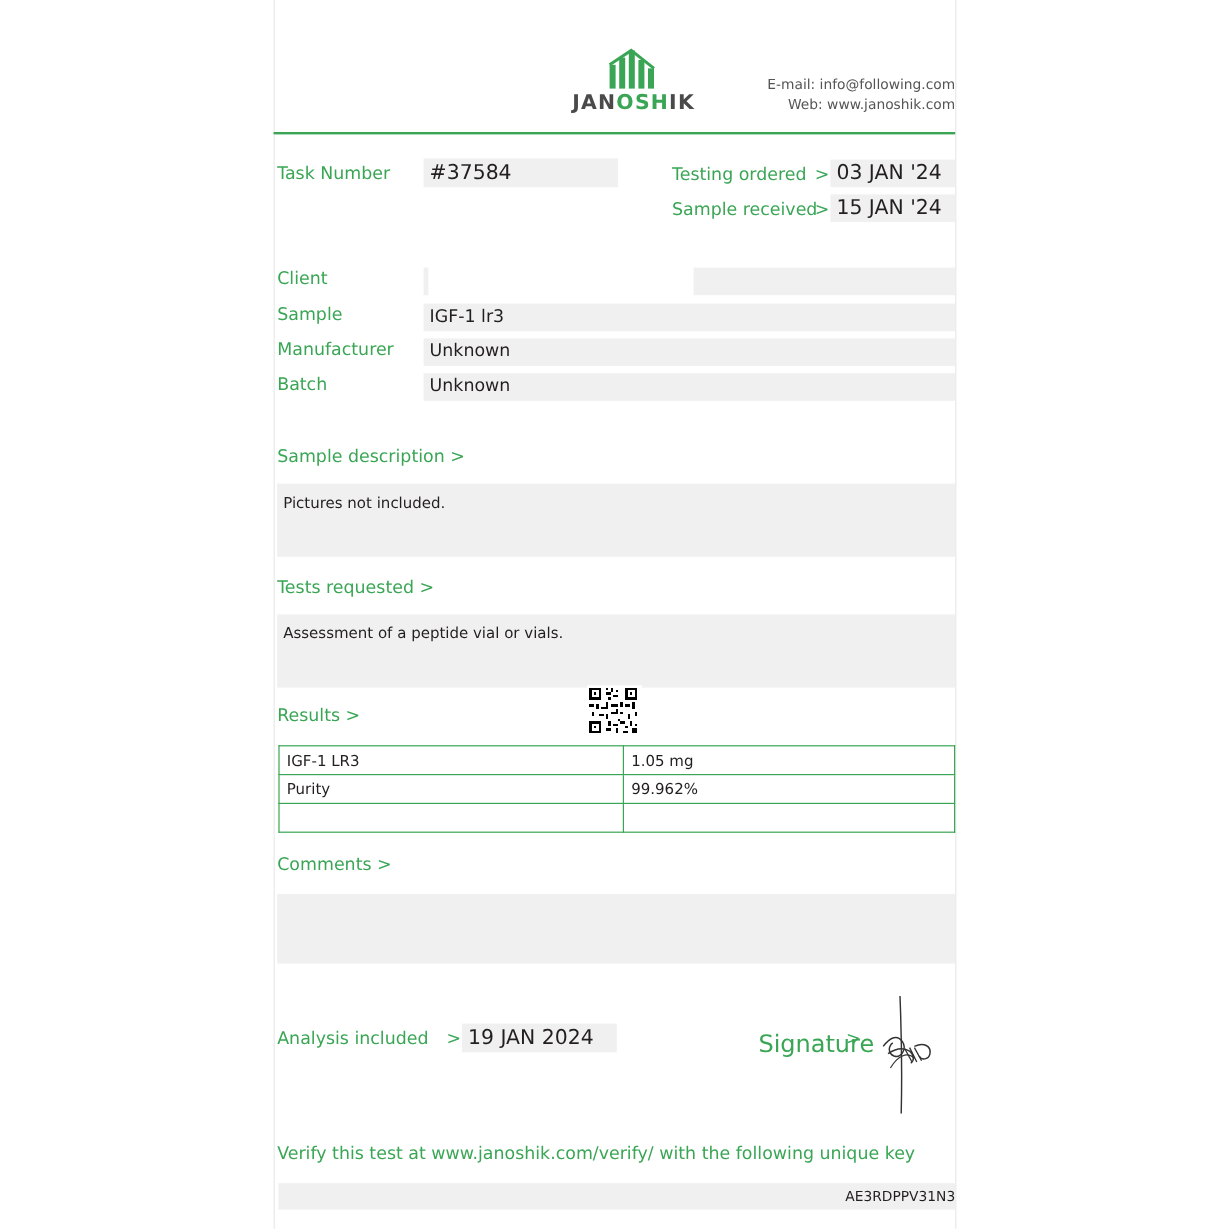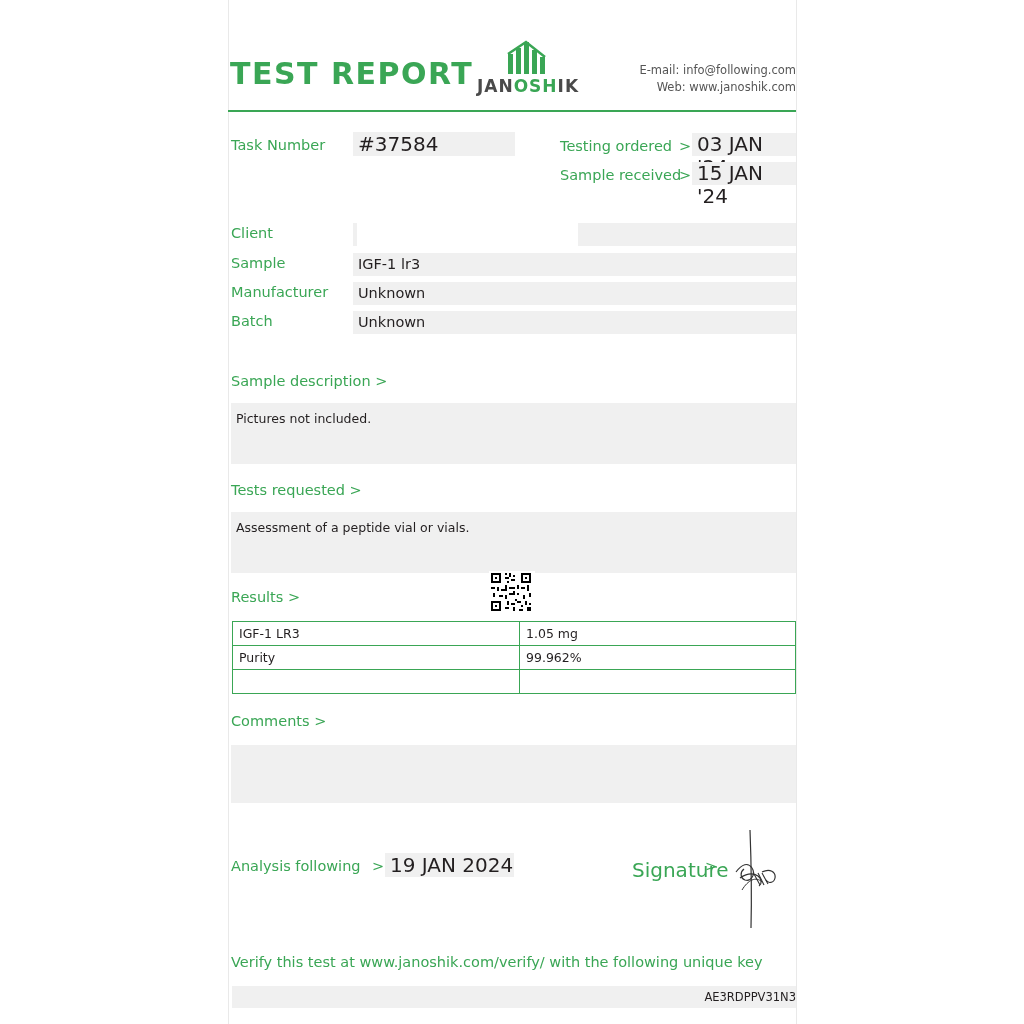--- a/index.html
+++ b/index.html
@@ -88,21 +88,21 @@
     background: #3aa655;
   }
 
   
   .label-green {
     color: #3aa655;
     font-size: 14.5px;
   }
   .field {
     background: #f0f0f0;
-    font-size: 20px;
+    font-size: 17px;
     color: #231f20;
     box-sizing: border-box;
   }
   .task-label {
     position: absolute;
     left: 231px;
     top: 137px;
   }
   .task-value {
     position: absolute;
@@ -261,21 +261,20 @@
 </style>
 </head>
 <body>
 
 <div class="page">
 
   <div class="side-rule left"></div>
   <div class="side-rule right"></div>
 
   <div class="header">
-    <div class="title">TEST REPORT</div>
 
     <div class="logo">
       <span class="logo-mark">
         <svg width="56" height="34" viewBox="0 0 56 34" xmlns="http://www.w3.org/2000/svg">
           <rect x="8" y="14" width="5" height="20" fill="#3aa655"></rect>
           <rect x="16" y="8" width="5" height="26" fill="#3aa655"></rect>
           <rect x="24" y="2" width="5" height="32" fill="#3aa655"></rect>
           <rect x="32" y="10" width="5" height="24" fill="#3aa655"></rect>
           <rect x="40" y="17" width="5" height="17" fill="#3aa655"></rect>
           <path d="M8 14 L26 2 L45 17" stroke="#3aa655" stroke-width="2.5" fill="none"></path>
@@ -400,21 +399,21 @@
         <td></td>
       </tr>
     </tbody>
   </table>
 
   <div class="sec-title" style="top:713px;">Comments &gt;</div>
   <div class="sec-box" style="top:745px; height:58px;">
     <span></span>
   </div>
 
-  <div class="analysis-label">Analysis following</div>
+  <div class="analysis-label">Analysis included</div>
   <div class="analysis-gt">&gt;</div>
   <div class="field analysis-value">19 JAN 2024</div>
 
   <div class="sign-label">Signature</div>
   <div class="sign-gt">&gt;</div>
   <div class="signature">
     <svg width="90" height="102" viewBox="0 0 90 102" xmlns="http://www.w3.org/2000/svg">
       <path d="M32 2 C33 28, 34 60, 33 100" stroke="#333" stroke-width="1.2" fill="none"></path>
       <path d="M18 44 C24 36, 30 34, 34 40 C38 46, 33 54, 27 52 C22 50, 22 44, 26 41" stroke="#333" stroke-width="1.2" fill="none"></path>
       <path d="M22 50 C28 46, 34 44, 40 48 C44 51, 44 56, 41 58" stroke="#333" stroke-width="1.2" fill="none"></path>

